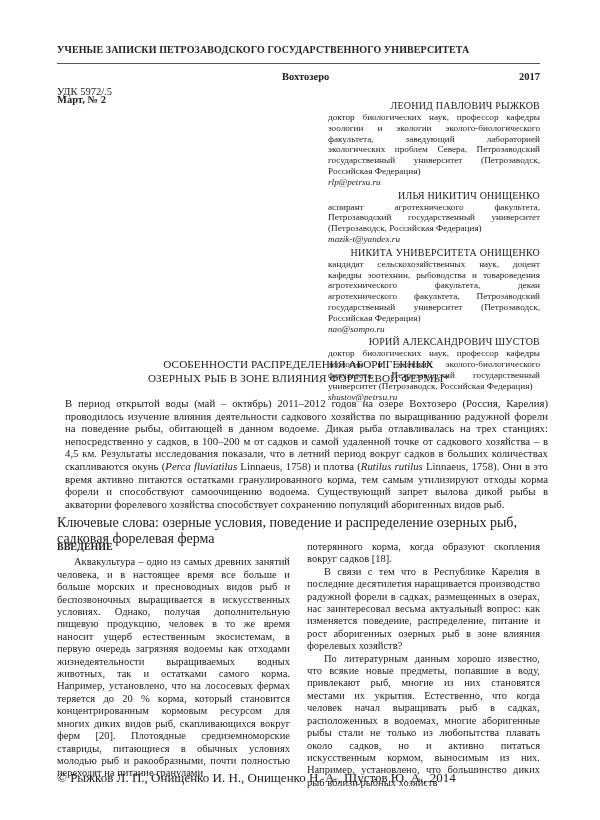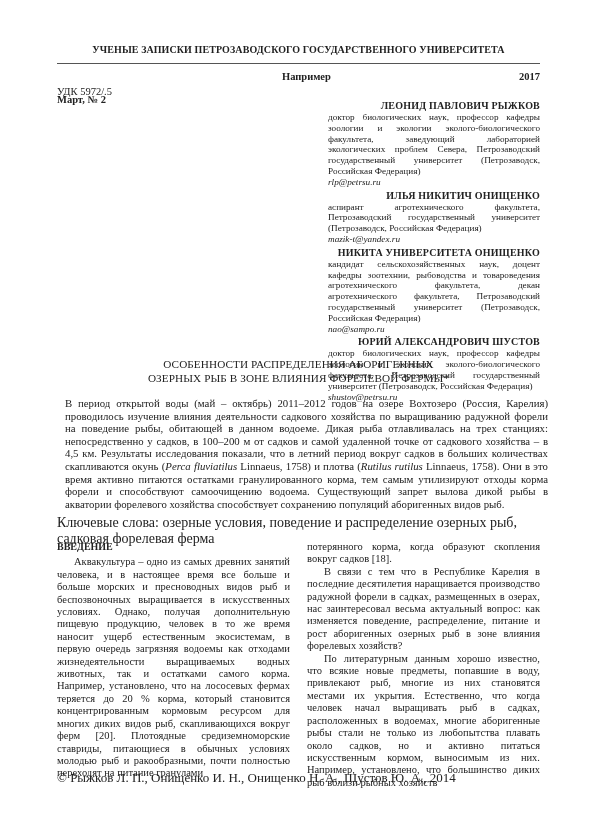--- a/index.html
+++ b/index.html
@@ -2,33 +2,33 @@
 <html><head>
 <meta charset="utf-8">
 <style>
   html, body { margin: 0; padding: 0; background: #ffffff; }
   body {
     width: 600px; height: 820px; position: relative; overflow: hidden;
     font-family: "Liberation Serif", "DejaVu Serif", serif; color: #222;
   }
   .page { position: absolute; left: 57px; top: 0; width: 483px; }
   .journal-title {
-    position: absolute; top: 44px; left: 0; width: 483px; text-align: center;
+    position: absolute; top: 44px; left: 0; width: 483px; text-align: left;
     font-weight: bold; font-size: 10px; letter-spacing: 0.1px; color: #222;
   }
   .header-rule { position: absolute; top: 63px; left: 0; width: 483px; height: 1px; background: #555; }
   .meta-row { position: absolute; top: 71px; left: 0; width: 483px; font-size: 10.5px; font-weight: bold; }
   .meta-row .left { position: absolute; left: 0; margin-top: 23px; }
   .meta-row .center { position: absolute; left: 225px; }
   .meta-row .right { position: absolute; right: 0; }
   .udk { position: absolute; top: 86px; left: 0; font-size: 10.5px; }
 
   .authors { position: absolute; left: 271px; top: 100px; width: 212px; font-size: 9.2px; line-height: 10.8px; }
   .author { margin-bottom: 2px; }
-  .author-name { text-align: right; font-weight: bold; font-size: 10px; line-height: 12px; letter-spacing: 0.2px; }
+  .author-name { text-align: right; font-weight: normal; font-size: 10px; line-height: 12px; letter-spacing: 0.2px; }
   .author-desc { text-align: justify; }
   .author-email { font-style: italic; }
 
   .article-title {
     position: absolute; top: 357px; left: 0; width: 483px; text-align: center;
     font-weight: normal; font-size: 11.2px; line-height: 14px; letter-spacing: 0.1px;
   }
   .abstract {
     position: absolute; top: 397px; left: 8px; width: 483px; font-size: 10.8px; line-height: 12.6px;
     text-align: justify;
@@ -45,21 +45,21 @@
   i { font-style: italic; }
 </style>
 </head>
 <body>
 
 <div class="page">
   <div class="journal-title">УЧЕНЫЕ ЗАПИСКИ ПЕТРОЗАВОДСКОГО ГОСУДАРСТВЕННОГО УНИВЕРСИТЕТА</div>
   <div class="header-rule"></div>
   <div class="meta-row">
     <span class="left">Март, № 2</span>
-    <span class="center">Например</span>
+    <span class="center">Вохтозеро</span>
     <span class="right">2017</span>
   </div>
   <div class="udk">УДК 5972/.5</div>
 
   <div class="authors">
     <div class="author">
       <div class="author-name">ЛЕОНИД ПАВЛОВИЧ РЫЖКОВ</div>
       <div class="author-desc">доктор биологических наук, профессор кафедры зоологии и экологии эколого-биологического факультета, заведующий лабораторией экологических проблем Севера, Петрозаводский государственный университет (Петрозаводск, Российская Федерация)</div>
       <div class="author-email">rlp@petrsu.ru</div>
     </div>

